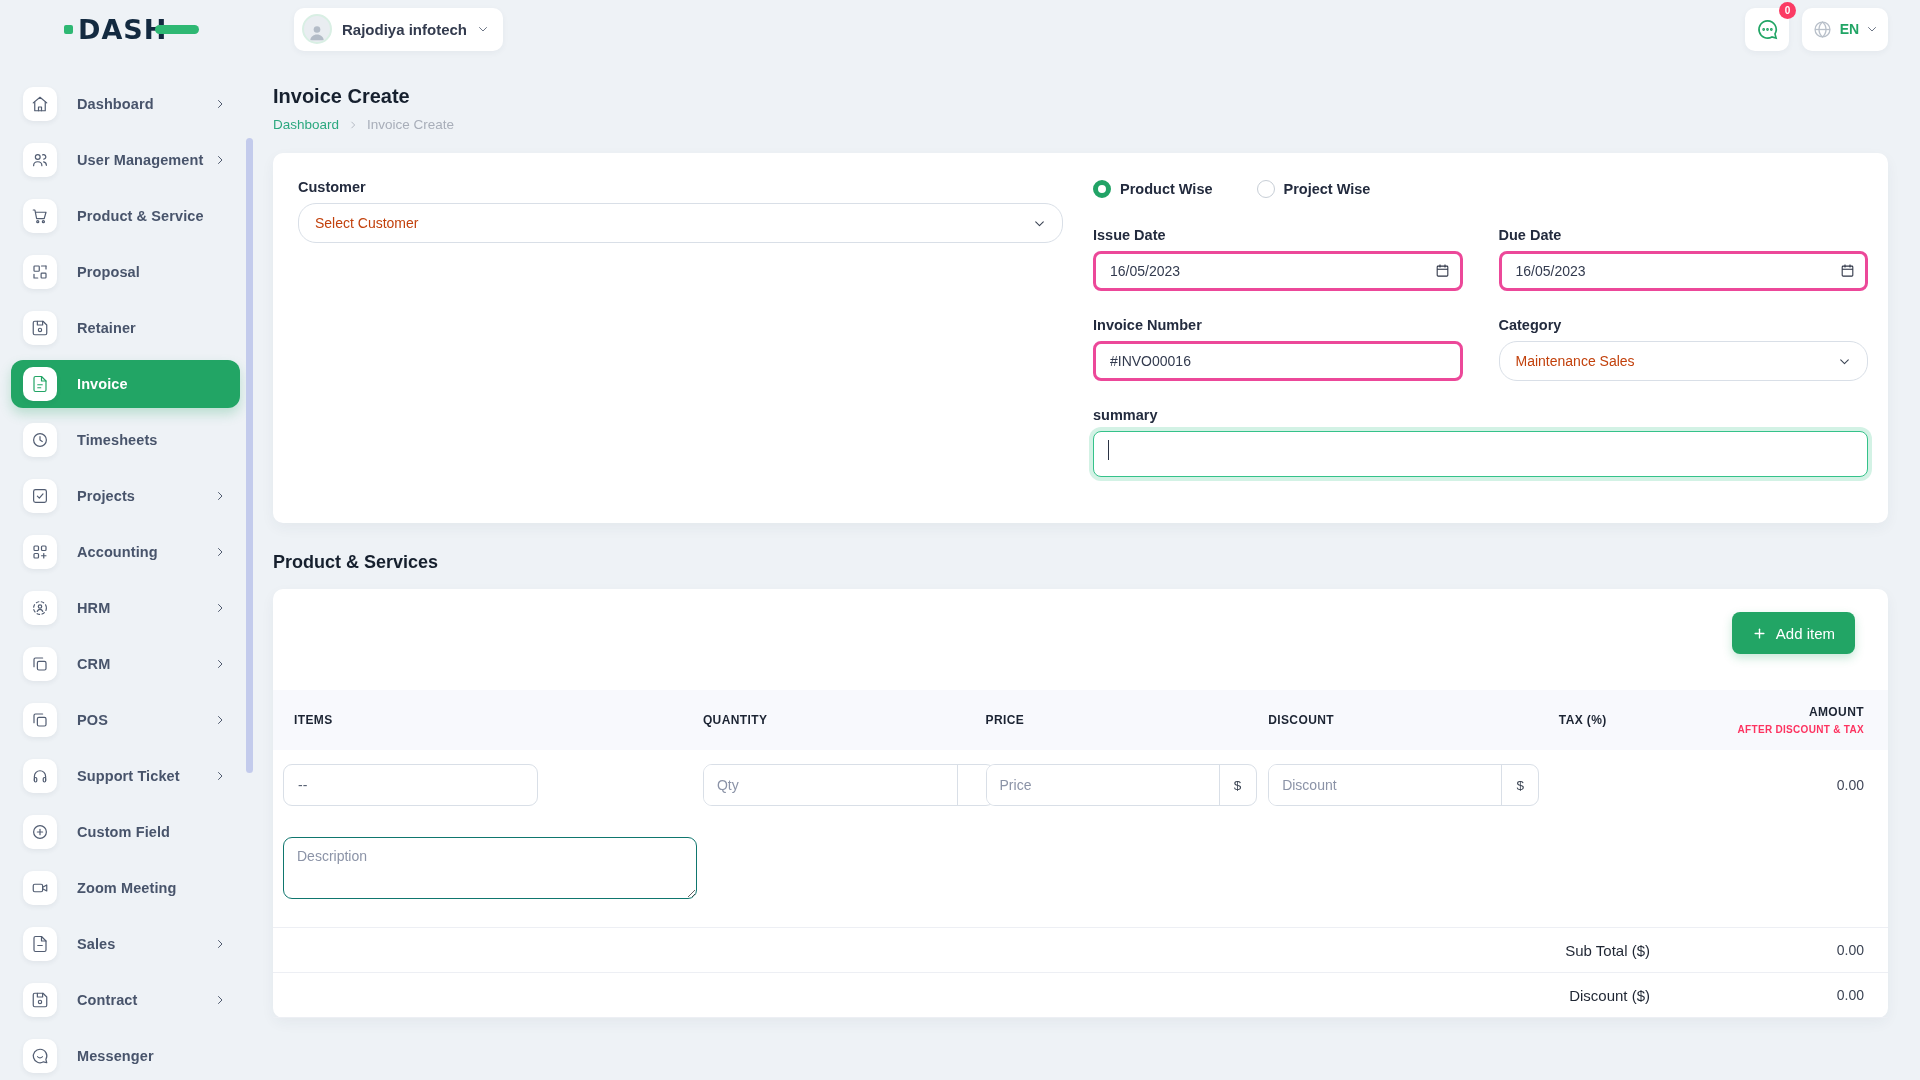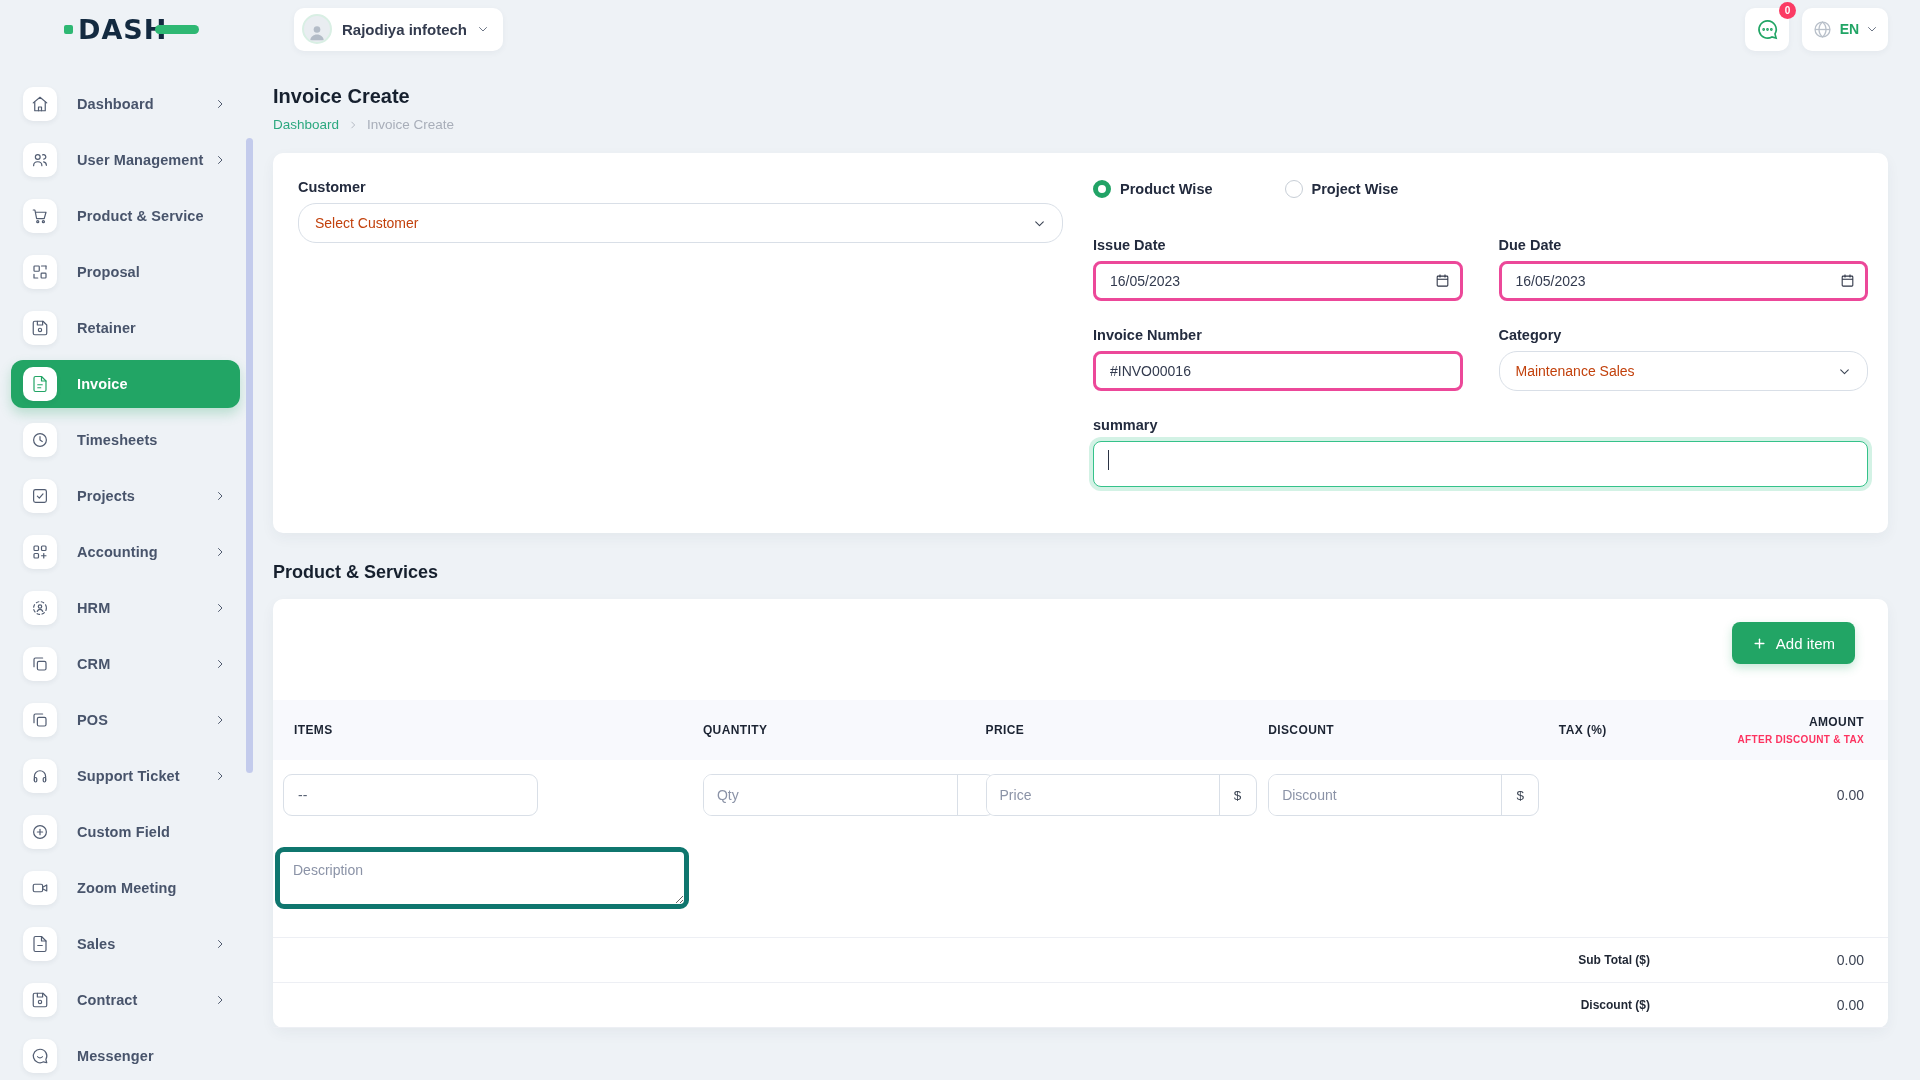--- a/index.html
+++ b/index.html
@@ -50,21 +50,21 @@
   .bc-current { color:#a8aeb9; }
 
   .card { background:#fff; border-radius:10px; box-shadow:0 5px 14px rgba(40,52,72,.05); }
   .form-card { margin-top:21px; padding:26px 20px 42px 25px; display:flex; gap:30px; }
   .form-col-left { width:765px; flex:none; }
   .form-col-right { flex:1; }
   .f-label { font-size:14.5px; font-weight:bold; color:#232b3e; margin-bottom:8px; display:block; }
   .f-label.lower { font-weight:bold; }
   .select-box { height:40px; border:1px solid #d9dfe7; border-radius:18px; background:#fff; display:flex; align-items:center; padding:0 16px; font-size:14px; color:#c2410c; cursor:pointer; }
   .select-box .sel-chev { margin-left:auto; width:13px; height:13px; stroke:#3c4454; fill:none; stroke-width:2; stroke-linecap:round; stroke-linejoin:round; }
-  .radios { display:flex; align-items:center; gap:72px; height:20px; margin-bottom:38px; }
+  .radios { display:flex; align-items:center; gap:44px; height:20px; margin-bottom:28px; }
   .radio-opt { display:flex; align-items:center; gap:9px; cursor:pointer; }
   .radio-circle { width:18px; height:18px; border-radius:50%; background:#fff; border:1.5px solid #c7ced6; flex:none; }
   .radio-circle.checked { border:5.5px solid #21a366; }
   .radio-label { font-size:14.5px; font-weight:bold; color:#232b3e; }
   .two-col { display:flex; gap:36px; }
   .two-col > div { flex:1; }
   .field-row { margin-bottom:26px; }
   .text-input { width:100%; height:40px; border:3px solid #ec4899; border-radius:8px; padding:0 14px; font-size:14px; color:#323a4e; font-family:inherit; background:#fff; outline:none; }
   .date-wrap { position:relative; }
   .date-wrap .cal { position:absolute; right:13px; top:12px; width:15px; height:15px; stroke:#2c3344; fill:none; stroke-width:1.7; }
@@ -88,24 +88,24 @@
   .cell { padding-left:10px; }
   .cell:first-child { padding-left:10px; }
   .items-select { width:255px; height:42px; border:1px solid #d9dfe7; border-radius:9px; display:flex; align-items:center; padding:0 14px; font-size:14px; color:#5a6375; cursor:pointer; }
   .input-group { display:flex; height:42px; border:1px solid #d9dfe7; border-radius:9px; background:#fff; overflow:hidden; }
   .ig-input { flex:1; border:none; outline:none; padding:0 13px; font-size:14px; font-family:inherit; color:#323a4e; min-width:0; }
   .ig-addon { width:37px; border-left:1px solid #d9dfe7; display:flex; align-items:center; justify-content:center; font-size:13.5px; color:#3b4453; flex:none; }
   .qty-group { width:292px; }
   .money-group { width:271px; }
   .amount-cell { text-align:right; padding-right:24px; font-size:14px; color:#42485a; }
   .desc-row { padding:17px 0 24px; border-bottom:1px solid #edeff4; }
-  .desc-area { margin-left:2px; width:414px; height:62px; border:5px solid #0f766e; border-radius:9px; padding:10px 13px; font-size:14px; font-family:inherit; color:#323a4e; resize:both; outline:none; }
+  .desc-area { margin-left:10px; width:414px; height:62px; border:1px solid #0f766e; border-radius:9px; padding:10px 13px; font-size:14px; font-family:inherit; color:#323a4e; resize:both; outline:none; }
   .desc-area::placeholder, .ig-input::placeholder, .text-input::placeholder { color:#8b93a7; }
   .totals-row { height:45px; display:flex; align-items:center; justify-content:flex-end; padding-right:24px; border-bottom:1px solid #edeff4; }
-  .t-label { font-size:12px; font-weight:bold; color:#1f2633;margin-left:24px; }
+  .t-label { font-size:15px; font-weight:normal; color:#1f2633;margin-left:24px; }
   .t-val { width:214px; text-align:right; font-size:14px; color:#3c4454; }
 </style>
 </head>
 <body>
 
 <svg width="0" height="0" style="position:absolute">
   <symbol id="i-home" viewBox="0 0 24 24">
       <path d="M3 10.5 12 3l9 7.5"></path>
       <path d="M5 9.5V21h14V9.5"></path>
       <path d="M10 21v-5h4v5"></path>

